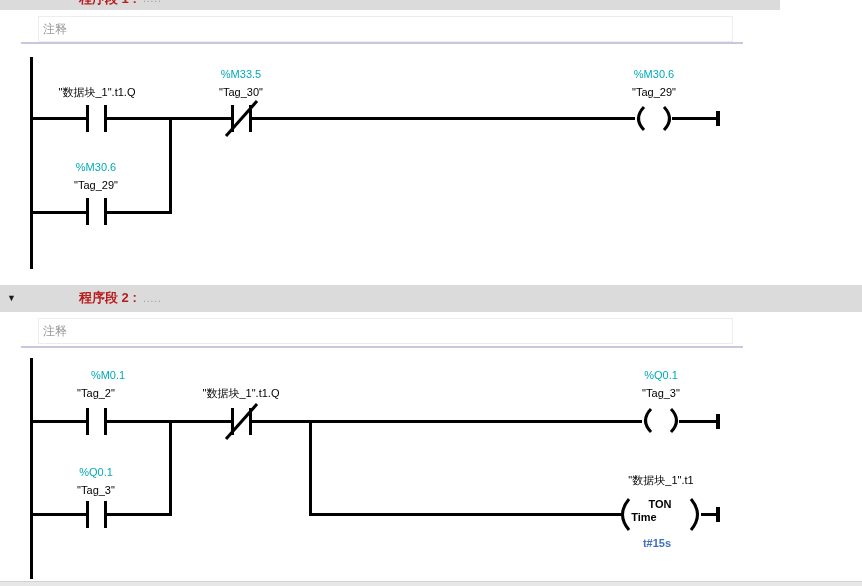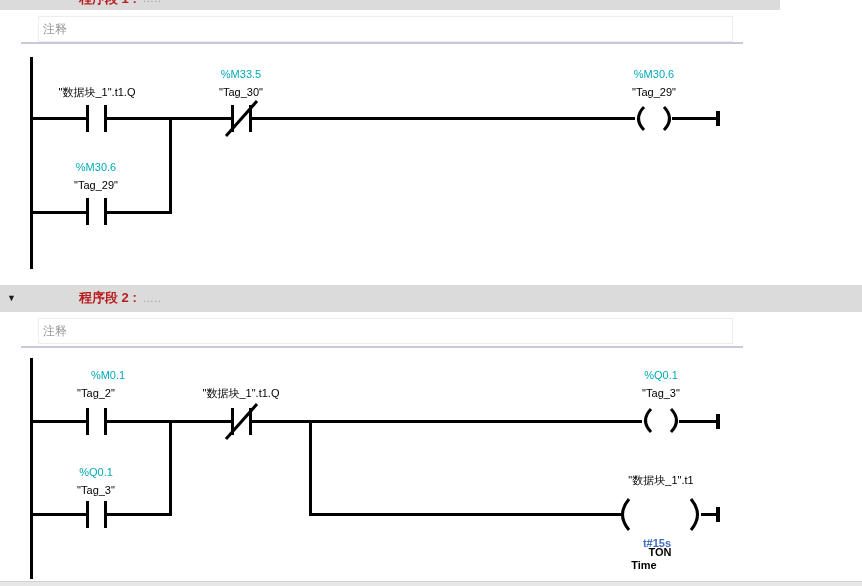--- a/index.html
+++ b/index.html
@@ -16,21 +16,21 @@
 
   .comment { position:absolute; left:38px; width:695px; height:26px; border:1px solid #ededed;
              font-size:12px; color:#9a9a9a; line-height:24px; padding-left:4px; background:#fff; }
   .divider { position:absolute; left:21px; width:722px; height:2px; background:#c7c7de; }
 
   .ladder-svg { position:absolute; left:0; top:0; width:862px; height:586px; }
 
   .lbl { position:absolute; transform:translateX(-50%); font-size:11px; white-space:nowrap; line-height:12px; }
   .addr { color:#00AAB8; font-weight:normal; }
   .nm { color:#000; }
-  .ton { color:#000; font-weight:bold;margin-top:48px; }
+  .ton { color:#000; font-weight:bold; }
   .preset { color:#3E6FC1; font-weight:600; }
 
   .bottom-bar { position:absolute; left:0; top:581px; width:862px; height:5px;
                 background:#e7e7e7; border-top:1px solid #d2d2d2; }
 </style>
 </head>
 <body>
 
 <div class="page">
 

